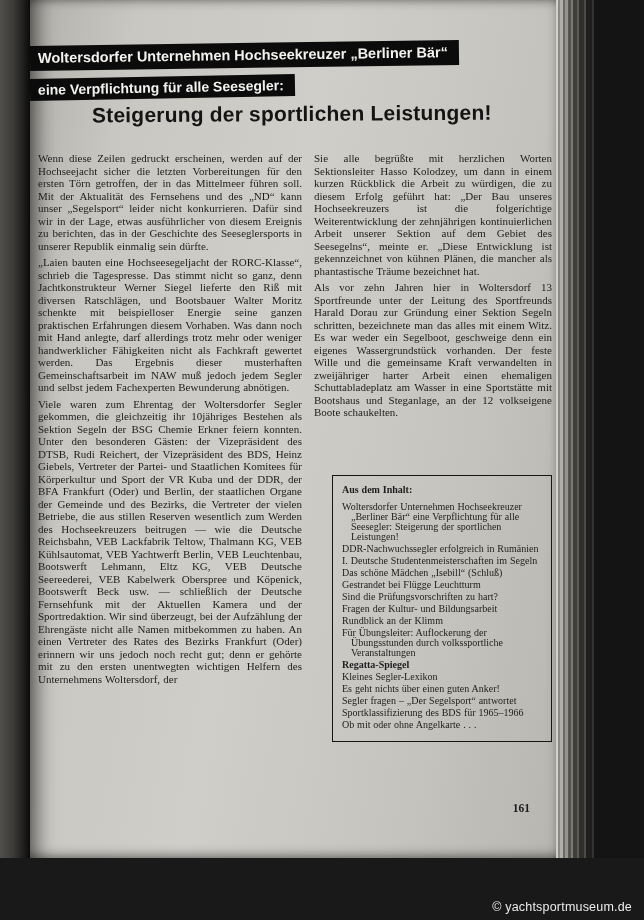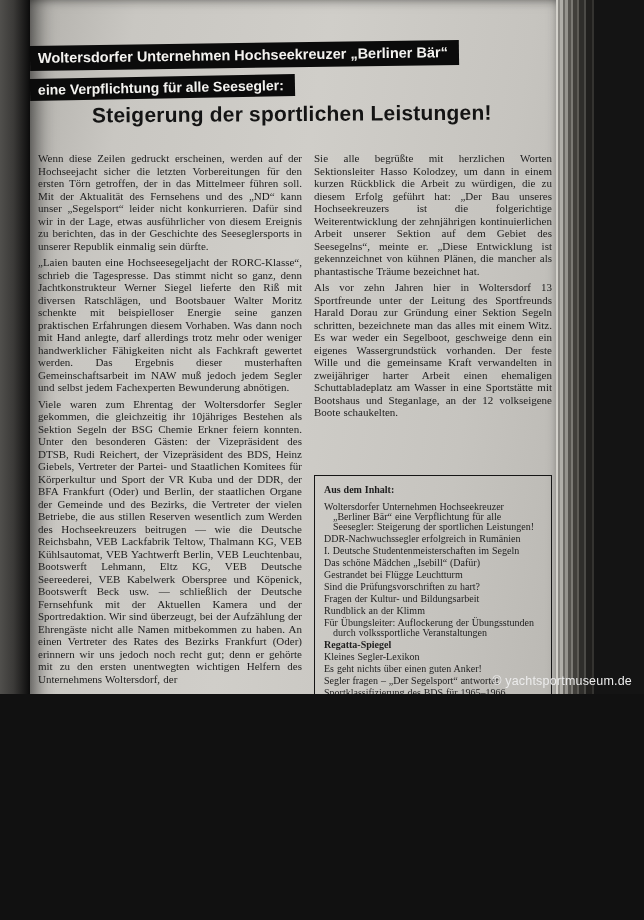--- a/index.html
+++ b/index.html
@@ -1,16 +1,16 @@
 <!DOCTYPE html>
 <html><head>
 <meta charset="utf-8">
 <style>
   html,body{margin:0;padding:0;background:#111;}
-  .stage{position:relative;width:644px;height:694px;background:#1e1e1e;overflow:hidden;
+  .stage{position:relative;width:644px;height:920px;background:#1e1e1e;overflow:hidden;
          font-family:"Liberation Serif",serif;}
   .left-margin{position:absolute;left:0;top:0;width:30px;height:862px;
          background:linear-gradient(90deg,#504f4c 0%,#3b3a38 45%,#0b0b0b 100%);}
   .page{position:absolute;left:30px;top:0;width:526px;height:858px;
          background:linear-gradient(100deg,#b2b0ab 0%,#c9c7c2 16%,#d0cec9 45%,#c6c4bf 75%,#b8b6b1 100%);
          box-shadow:inset 16px 0 20px -10px rgba(0,0,0,.6),
                     inset -6px 0 12px -8px rgba(0,0,0,.35),
                     inset 0 8px 10px -8px rgba(0,0,0,.35),
                     inset 0 -10px 12px -9px rgba(0,0,0,.45);}
   .page-edges{position:absolute;left:556px;top:0;width:88px;height:862px;background:#141414;}
@@ -29,21 +29,21 @@
   .title{position:absolute;left:62px;top:102px;margin:0;
          font-family:"Liberation Sans",sans-serif;font-size:21px;font-weight:bold;color:#141414;
          letter-spacing:.2px;white-space:nowrap;transform:rotate(-0.4deg);}
 
   .col{position:absolute;top:152px;font-size:11px;line-height:12.5px;color:#1d1d1d;
          text-align:justify;word-spacing:.4px;}
   .col-left{left:8px;width:264px;}
   .col-right{left:284px;width:238px;}
   .para{margin:0 0 4px;}
 
-  .inhalt-box{margin-top:56px;border:1.5px solid #151515;padding:8px 9px 9px;}
+  .inhalt-box{margin-top:56px;border:1.5px solid #151515;padding:8px 9px 9px;margin-left:18px;}
   .inhalt-title{font-weight:bold;font-size:10px;margin-bottom:6px;}
   .inhalt-item{font-size:10px;line-height:10px;margin-bottom:2px;
          padding-left:9px;text-indent:-9px;text-align:left;}
   .inhalt-item.bold{font-weight:bold;}
 
   .page-number{position:absolute;top:802px;right:26px;font-size:11.5px;font-weight:bold;color:#1c1c1c;}
   .watermark{position:absolute;right:12px;bottom:6px;color:#ececec;
          font-family:"Liberation Sans",sans-serif;font-size:12.5px;letter-spacing:.2px;}
 </style>
 </head>
@@ -76,21 +76,21 @@
           <div class="para">Sie alle begrüßte mit herzlichen Worten Sektionsleiter Hasso Kolodzey, um dann in einem kurzen Rückblick die Arbeit zu würdigen, die zu diesem Erfolg geführt hat: „Der Bau unseres Hochseekreuzers ist die folgerichtige Weiterentwicklung der zehnjährigen kontinuierlichen Arbeit unserer Sektion auf dem Gebiet des Seesegelns“, meinte er. „Diese Entwicklung ist gekennzeichnet von kühnen Plänen, die mancher als phantastische Träume bezeichnet hat.</div>
           <div class="para">Als vor zehn Jahren hier in Woltersdorf 13 Sportfreunde unter der Leitung des Sportfreunds Harald Dorau zur Gründung einer Sektion Segeln schritten, bezeichnete man das alles mit einem Witz. Es war weder ein Segelboot, geschweige denn ein eigenes Wassergrundstück vorhanden. Der feste Wille und die gemeinsame Kraft verwandelten in zweijähriger harter Arbeit einen ehemaligen Schuttabladeplatz am Wasser in eine Sportstätte mit Bootshaus und Steganlage, an der 12 volkseigene Boote schaukelten.</div>
         </div>
 
       <div class="inhalt-box">
         <div class="inhalt-title">Aus dem Inhalt:</div>
         <div>
             <div class="inhalt-item">Woltersdorfer Unternehmen Hochseekreuzer „Berliner Bär“ eine Verpflichtung für alle Seesegler: Steigerung der sportlichen Leistungen!</div>
             <div class="inhalt-item">DDR-Nachwuchssegler erfolgreich in Rumänien</div>
             <div class="inhalt-item">I. Deutsche Studentenmeisterschaften im Segeln</div>
-            <div class="inhalt-item">Das schöne Mädchen „Isebill“ (Dafür)</div>
+            <div class="inhalt-item">Das schöne Mädchen „Isebill“ (Schluß)</div>
             <div class="inhalt-item">Gestrandet bei Flügge Leuchtturm</div>
             <div class="inhalt-item">Sind die Prüfungsvorschriften zu hart?</div>
             <div class="inhalt-item">Fragen der Kultur- und Bildungsarbeit</div>
             <div class="inhalt-item">Rundblick an der Klimm</div>
             <div class="inhalt-item">Für Übungsleiter: Auflockerung der Übungsstunden durch volkssportliche Veranstaltungen</div>
             <div class="inhalt-item bold">Regatta-Spiegel</div>
             <div class="inhalt-item">Kleines Segler-Lexikon</div>
             <div class="inhalt-item">Es geht nichts über einen guten Anker!</div>
             <div class="inhalt-item">Segler fragen – „Der Segelsport“ antwortet</div>
             <div class="inhalt-item">Sportklassifizierung des BDS für 1965–1966</div>

